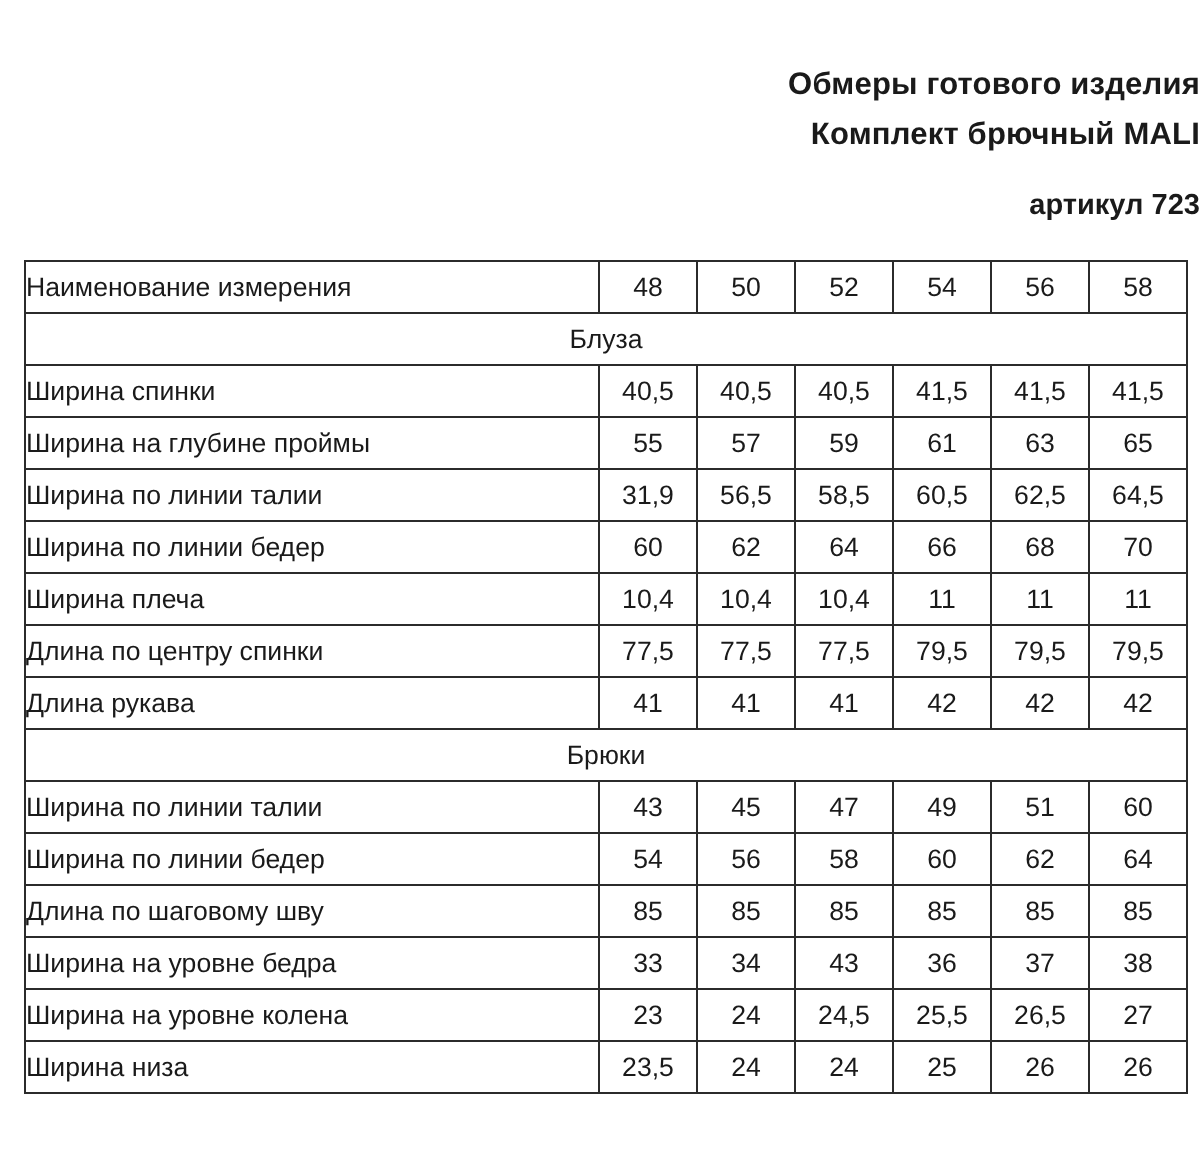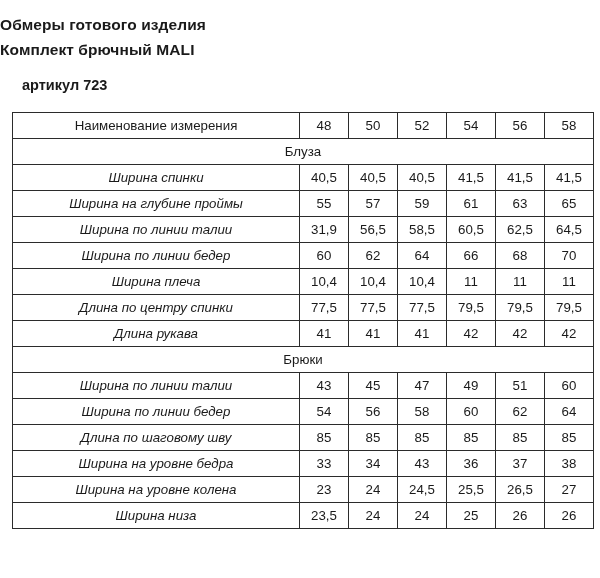--- a/index.html
+++ b/index.html
@@ -14,22 +14,22 @@
     color: #1a1a1a;
     overflow: hidden;
   }
   .page {
     width: 600px;
     height: 578px;
     position: relative;
     box-sizing: border-box;
   }
   .titles {
-    text-align: left;
-    padding-top: 12px;
+    text-align: right;
+    padding-top: 30px;
   }
   .title-line {
     font-size: 15.5px;
     font-weight: bold;
     line-height: 25px;
     letter-spacing: 0.1px;
   }
   .article-line {
     font-size: 14.5px;
     font-weight: bold;
@@ -64,35 +64,34 @@
     font-weight: bold;
     width: 286px;
   }
   th.col-size {
     text-align: center;
     font-size: 14.5px;
     font-weight: bold;
     width: 48px;
   }
   td.name-cell {
-    text-align: center;
+    text-align: left;
     padding-left: 8px;
     white-space: nowrap;
-    font-style: italic;
   }
   td.val-cell {
     text-align: center;
   }
   td.section-cell {
     text-align: center;
     font-weight: bold;
     font-size: 13.6px;
     margin-left: 33px;
   }
-  .hdr-row th { height: 28px; text-align: center; }
+  .hdr-row th { height: 28px; }
 </style>
 </head>
 <body>
 
 <div class="page">
 
   <div class="titles">
     <div class="title-line">Обмеры готового изделия</div>
     <div class="title-line">Комплект брючный MALI</div>
     <div class="article-line">

